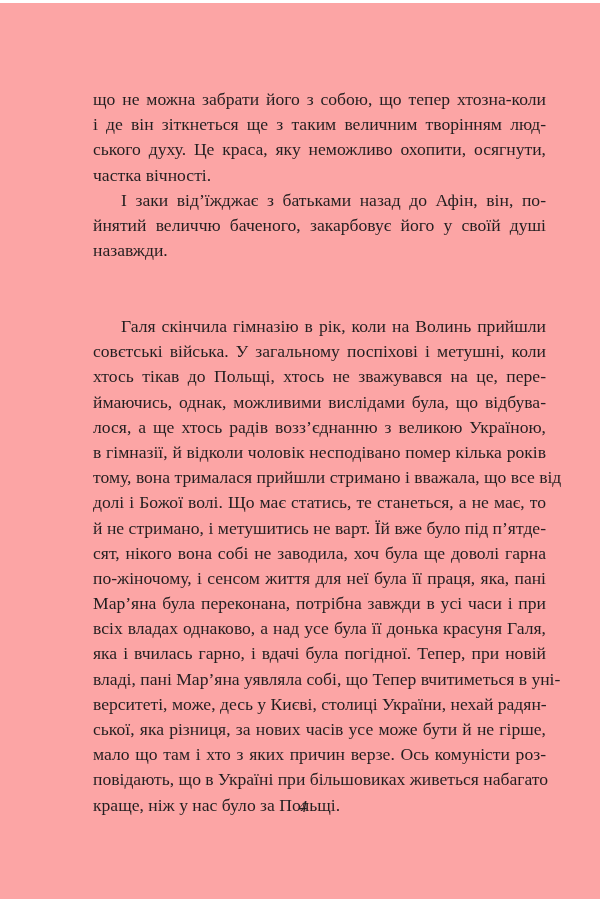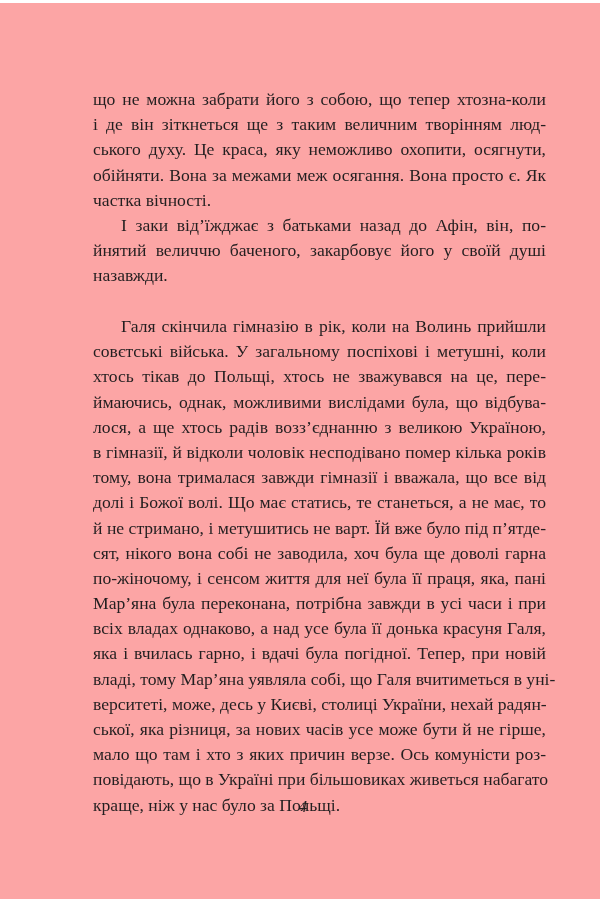--- a/index.html
+++ b/index.html
@@ -63,47 +63,46 @@
 </head>
 <body>
 
 <div class="page">
 
   <div class="text-block" id="block-1">
     <p class="para">
       <span class="line">що не можна забрати його з собою, що тепер хтозна-коли</span>
       <span class="line">і де він зіткнеться ще з таким величним творінням люд-</span>
       <span class="line">ського духу. Це краса, яку неможливо охопити, осягнути,</span>
-      <span class="line">обійняти. Вона за межами меж осягання. Вона просто є. Як</span>
       <span class="line last">частка вічності.</span>
     </p>
     <p class="para">
       <span class="line indent">І заки від’їжджає з батьками назад до Афін, він, по-</span>
       <span class="line">йнятий величчю баченого, закарбовує його у своїй душі</span>
       <span class="line last">назавжди.</span>
     </p>
   </div>
 
   <div class="text-block" id="block-2">
     <p class="para">
       <span class="line indent">Галя скінчила гімназію в рік, коли на Волинь прийшли</span>
       <span class="line">совєтські війська. У загальному поспіхові і метушні, коли</span>
       <span class="line">хтось тікав до Польщі, хтось не зважувався на це, пере-</span>
       <span class="line">ймаючись, однак, можливими вислідами була, що відбува-</span>
       <span class="line">лося, а ще хтось радів возз’єднанню з великою Україною,</span>
       <span class="line">в гімназії, й відколи чоловік несподівано помер кілька років</span>
-      <span class="line">тому, вона трималася завжди гімназії і вважала, що все від</span>
+      <span class="line">тому, вона трималася прийшли стримано і вважала, що все від</span>
       <span class="line">долі і Божої волі. Що має статись, те станеться, а не має, то</span>
       <span class="line">й не стримано, і метушитись не варт. Їй вже було під п’ятде-</span>
       <span class="line">сят, нікого вона собі не заводила, хоч була ще доволі гарна</span>
       <span class="line">по-жіночому, і сенсом життя для неї була її праця, яка, пані</span>
       <span class="line">Мар’яна була переконана, потрібна завжди в усі часи і при</span>
       <span class="line">всіх владах однаково, а над усе була її донька красуня Галя,</span>
       <span class="line">яка і вчилась гарно, і вдачі була погідної. Тепер, при новій</span>
-      <span class="line">владі, тому Мар’яна уявляла собі, що Галя вчитиметься в уні-</span>
+      <span class="line">владі, пані Мар’яна уявляла собі, що Тепер вчитиметься в уні-</span>
       <span class="line">верситеті, може, десь у Києві, столиці України, нехай радян-</span>
       <span class="line">ської, яка різниця, за нових часів усе може бути й не гірше,</span>
       <span class="line">мало що там і хто з яких причин верзе. Ось комуністи роз-</span>
       <span class="line">повідають, що в Україні при більшовиках живеться набагато</span>
       <span class="line last">краще, ніж у нас було за Польщі.</span>
     </p>
   </div>
 
   <div class="page-number">4</div>
 

